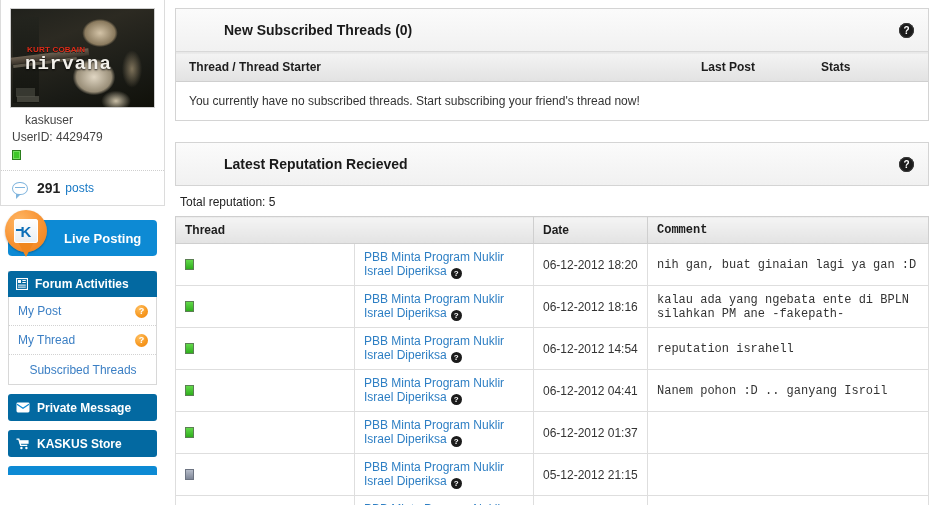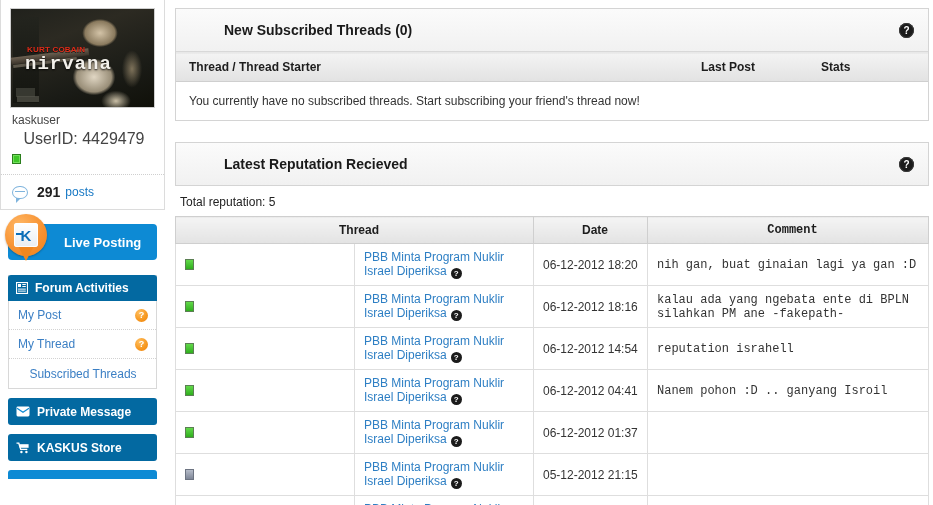--- a/index.html
+++ b/index.html
@@ -43,22 +43,22 @@
     position:absolute;left:14px;top:44px;color:#f2f0ea;font-size:19px;font-weight:bold;
     letter-spacing:1px;font-family:"Liberation Mono",monospace;
     text-shadow:0 1px 2px rgba(0,0,0,.85);
   }
   .av-tag{position:absolute;left:6px;bottom:5px;width:22px;height:6px;background:#55564c;opacity:.7;}
 
   .uname{
     color:#1577c4;font-size:14px;font-weight:bold;margin:14px 0 0 3px;
     text-decoration:none;display:block;
   }
-  .urole{margin:5px 0 0 3px;color:#444;font-size:12px;}
-  .uid{margin:3px 0 0 3px;color:#444;font-size:16px;text-align:center;}
+  .urole{margin:5px 0 0 16px;color:#444;font-size:12px;}
+  .uid{margin:3px 0 0 3px;color:#444;font-size:12px;}
   .ustatus{
     width:9px;height:10px;margin:6px 0 10px 3px;
     background:#3ec728;border:1px solid #2a7d1c;box-sizing:border-box;
     box-shadow:inset 0 0 0 1px #72e05c;
   }
   .divider{border-top:1px dotted #cfcfcf;margin:0 -8px;}
   .posts-row{display:flex;align-items:center;padding:9px 0 9px 3px;}
   .bubble{
     width:16px;height:13px;border:1.6px solid #7fb4dd;border-radius:8px/7px;
     position:relative;margin-right:9px;background:#fff;box-sizing:border-box;
@@ -158,21 +158,21 @@
   }
   .empty-cell{padding:12px 0 12px 13px;font-size:12px;color:#333;}
 
   .gap{height:21px;}
   .rep-total{font-size:12px;color:#222;padding:9px 0 7px 5px;}
 
   .rep-table{border:1px solid #cfcfcf;border-collapse:collapse;width:100%;table-layout:fixed;}
   .rep-table th{
     background:linear-gradient(180deg,#f4f4f4,#e3e3e3);
     border:1px solid #cfcfcf;font-size:12px;font-weight:bold;color:#1d1d1d;
-    text-align:center;padding:6px 0 6px 9px;height:23px;box-sizing:border-box;
+    text-align:left;padding:6px 0 6px 9px;height:23px;box-sizing:border-box;
   }
   .rep-table td{
     border:1px solid #dedede;font-size:12px;color:#333;
     padding:6px 6px 6px 9px;vertical-align:middle;
   }
   .c-ind{width:24px;padding-left:9px !important;}
   .c-date{width:114px;}
   .c-comment{width:281px;font-family:Liberation Mono, monospace;}
   .ind{
     width:9px;height:11px;box-sizing:border-box;display:block;

